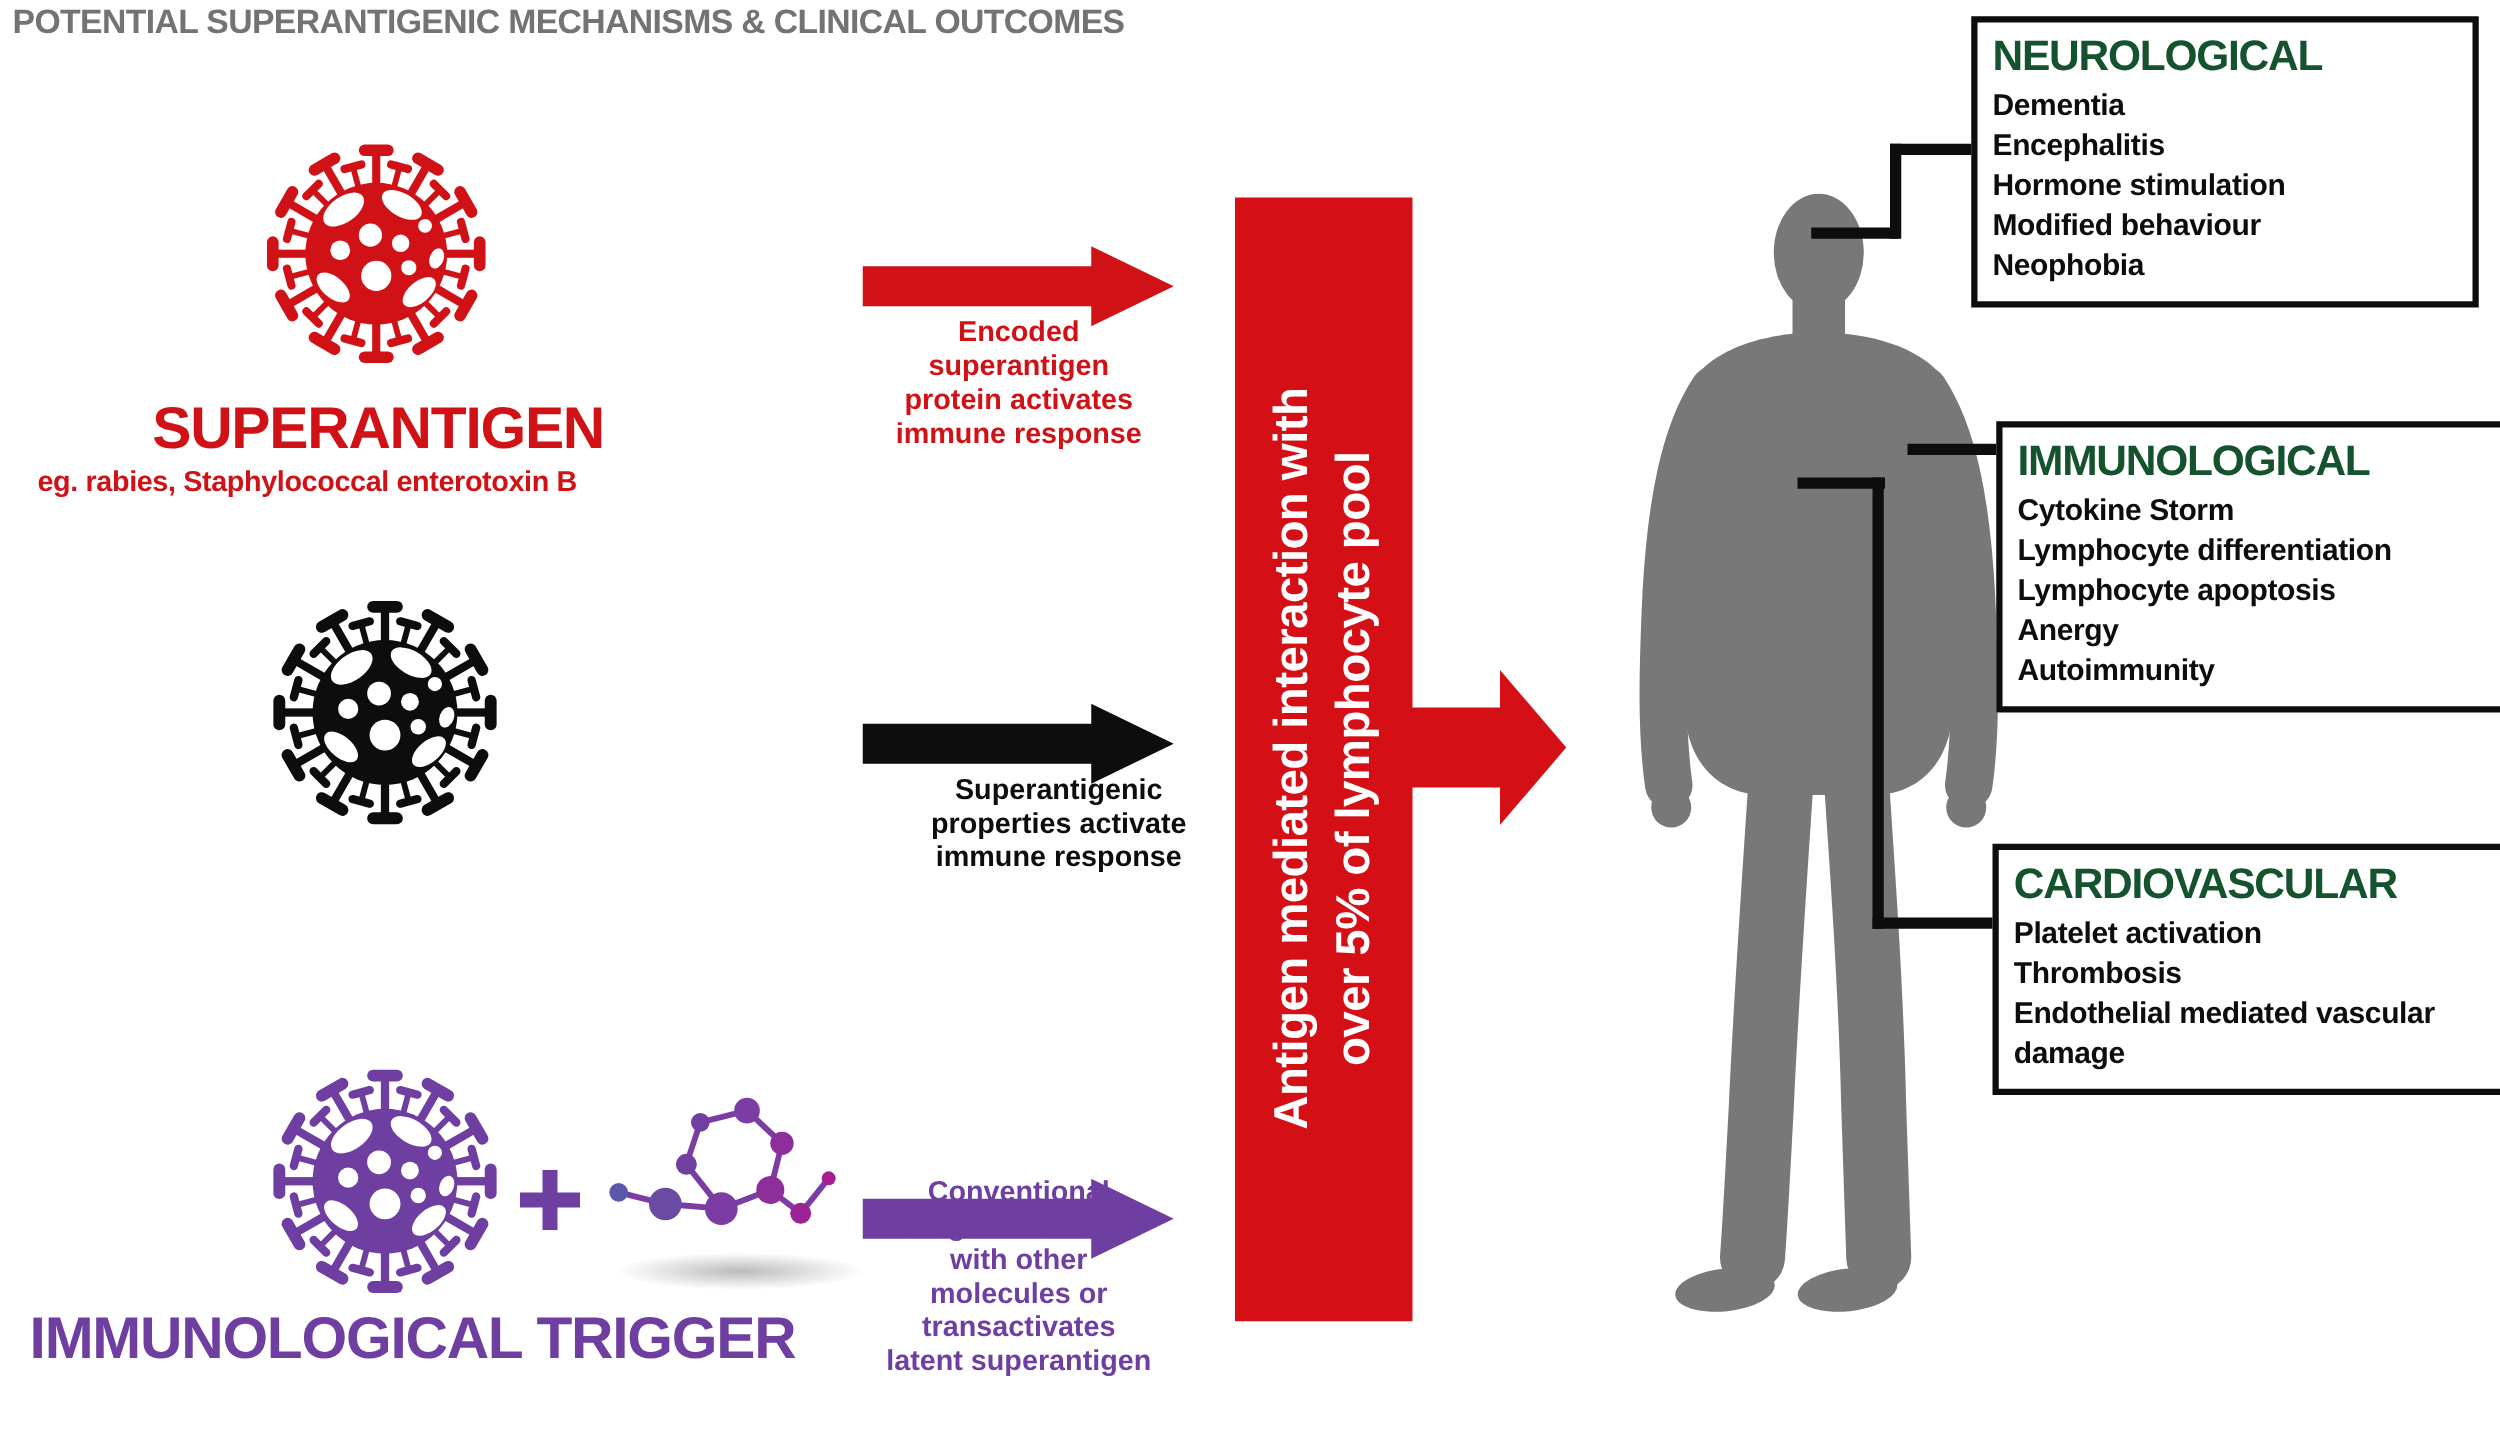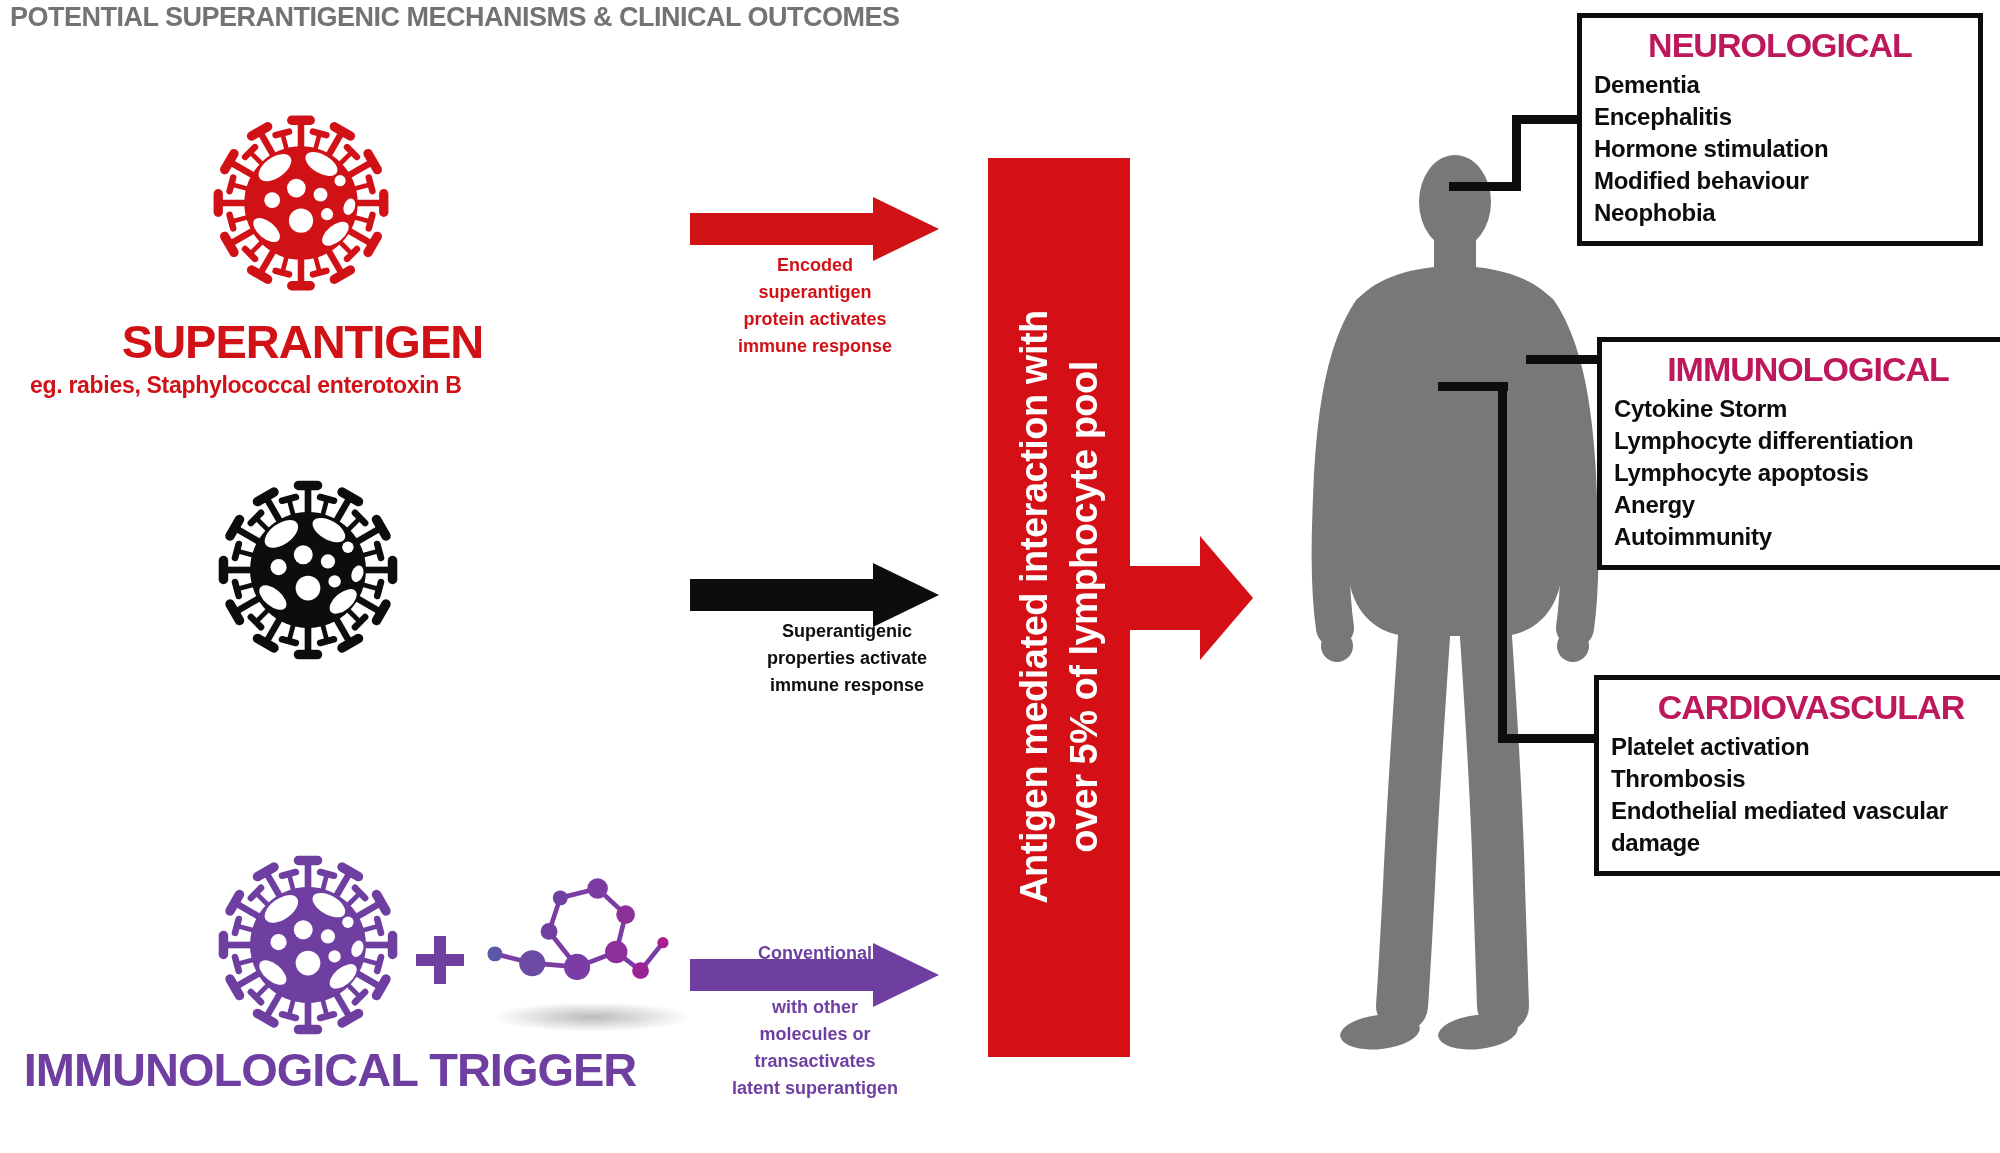--- a/index.html
+++ b/index.html
@@ -4,24 +4,24 @@
 <style>
   html,body{margin:0;padding:0;background:#fff;}
   .canvas{position:relative;width:2000px;height:1153px;background:#fff;overflow:hidden;
           font-family:"Liberation Sans",sans-serif;}
   .abs{position:absolute;}
   .title{left:10px;top:2px;font-size:27px;font-weight:800;letter-spacing:-0.5px;
          color:#737373;white-space:nowrap;}
   .red{color:#d01217;} .blk{color:#0d0d0d;} .pur{color:#6e3fa0;}
   .mech-label{font-weight:800;text-align:center;letter-spacing:-1px;line-height:1;font-size:47px;}
   .mech-sub{font-weight:700;text-align:left;font-size:23px;letter-spacing:-0.3px;margin-top:7px;}
-  .caption{font-size:18px;font-weight:700;text-align:center;line-height:27px;white-space:pre-line;}
+  .caption{font-size:23px;font-weight:700;text-align:center;line-height:27px;white-space:pre-line;}
   .line{position:absolute;background:#0d0d0d;}
   .obox{position:absolute;background:#fff;border:5px solid #0d0d0d;padding:6px 12px 12px 12px;}
-  .obox h2{margin:2px 0 4px 0;font-size:34px;font-weight:800;letter-spacing:-1px;color:#be185d;text-align:center;}
+  .obox h2{margin:2px 0 4px 0;font-size:34px;font-weight:800;letter-spacing:-1px;color:#14532d;}
   .obox .items{font-size:24px;font-weight:700;line-height:32px;color:#0d0d0d;
                white-space:pre-line;letter-spacing:-0.3px;}
   .banner{left:988px;top:158px;width:142px;height:899px;background:#d41016;}
   .banner-text{left:609px;top:536px;width:899px;height:142px;transform:rotate(-90deg);
                color:#fff;font-size:38px;font-weight:800;text-align:center;line-height:50px;
                padding-top:0;box-sizing:border-box;white-space:pre-line;letter-spacing:-0.5px;
                display:flex;flex-direction:column;justify-content:center;}
   .spikes{fill:currentColor;}
   .virus-svg{display:block;}
   svg{display:block;}

